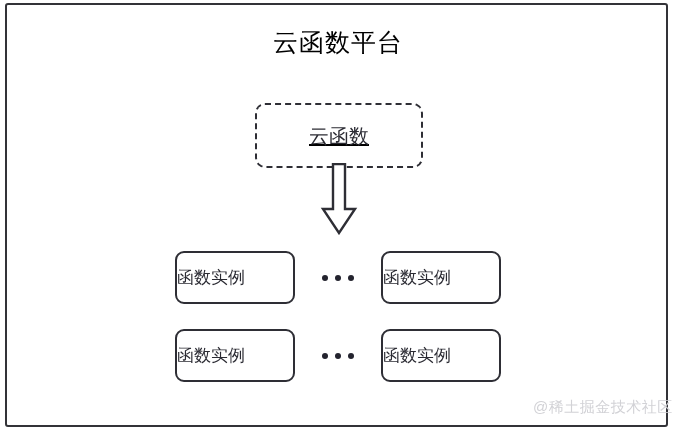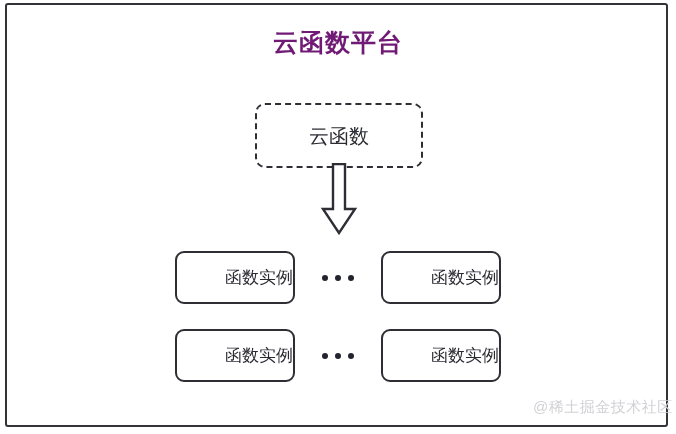--- a/index.html
+++ b/index.html
@@ -35,41 +35,42 @@
   }
 
   
   .platform-title {
     position: absolute;
     left: 0;
     top: 25px;
     width: 676px;
     text-align: center;
     font-size: 25px;
-    font-weight: bold;
-    color: #701a75;
+    font-weight: normal;
+    color: #000000;
     letter-spacing: 1px;
     line-height: 34px;
     white-space: nowrap;
   }
 
   
   .cloud-func-box {
     position: absolute;
     left: 255px;
     top: 103px;
     width: 168px;
     height: 65px;
     box-sizing: border-box;
     border: 2.5px dashed #2e2e35;
     border-radius: 10px;
     background: #ffffff;
     display: flex;
     align-items: center;
     justify-content: center;
+    text-decoration: underline;
   }
   .cloud-func-label {
     font-size: 20px;
     color: #2b2b33;
     line-height: 22px;
     white-space: nowrap;
   }
 
   
   .down-arrow {
@@ -95,21 +96,21 @@
 
   .instance-box {
     box-sizing: border-box;
     width: 120px;
     height: 53px;
     border: 2.5px solid #2e2e35;
     border-radius: 9px;
     background: #ffffff;
     display: flex;
     align-items: center;
-    justify-content: flex-end;
+    justify-content: flex-start;
   }
   .instance-label {
     font-size: 17px;
     color: #2b2b33;
     line-height: 20px;
     white-space: nowrap;
   }
 
   .ellipsis-group {
     display: flex;

